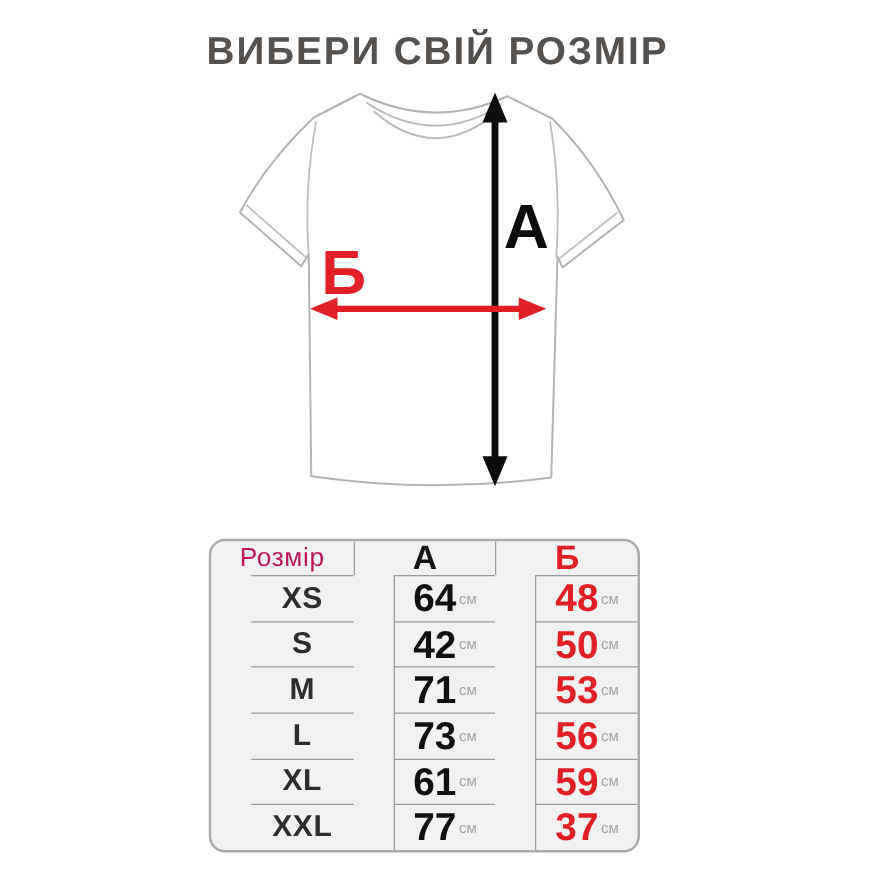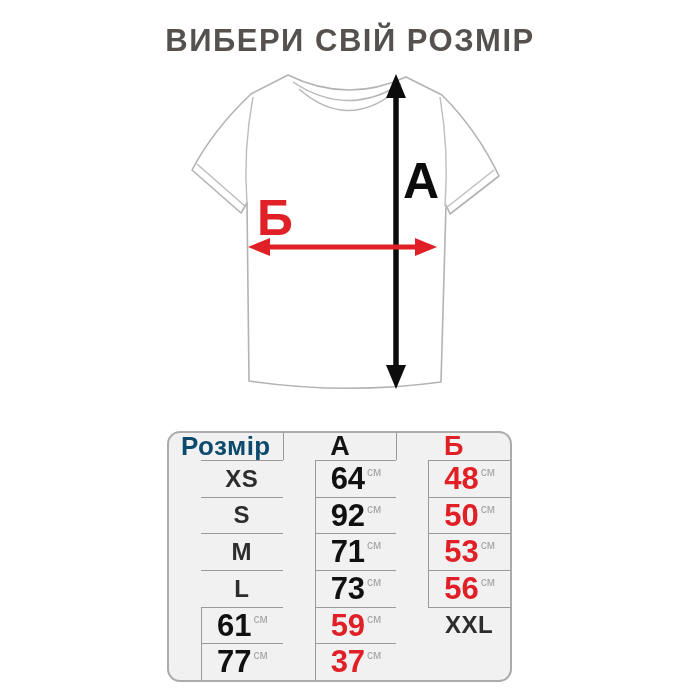--- a/index.html
+++ b/index.html
@@ -29,26 +29,26 @@
     display:grid;grid-template-columns:1fr 1fr 1fr;
     grid-template-rows:27px repeat(6,1fr);
   }
   .cell{
     display:flex;align-items:center;justify-content:center;
     box-sizing:border-box;
   }
   .cell.c-a,.cell.c-b{border-left:1.5px solid #9a9a9a;}
   .cell.body-row{border-top:1.5px solid #9a9a9a;margin-left:32px;}
 
-  .head-size{color:#0c4a6e;font-weight:bold;font-size:26px;letter-spacing:.5px;}
+  .head-size{color:#be185d;font-weight:normal;font-size:21px;letter-spacing:.5px;}
   .head-a{color:#141414;font-weight:bold;font-size:27px;}
   .head-b{color:#e02026;font-weight:bold;font-size:27px;}
 
   .size-label{color:#2d2d2d;font-weight:bold;font-size:24px;letter-spacing:.5px;}
-  .num{display:inline-flex;align-items:flex-start;line-height:1;}
+  .num{display:inline-flex;align-items:center;line-height:1;}
   .num .val{font-weight:bold;font-size:31px;line-height:.82;}
   .c-a .val{color:#101010;}
   .c-b .val{color:#e02026;}
   .num .unit{font-size:12px;font-weight:normal;color:#a4a4a4;margin-left:2px;}
 </style>
 </head>
 <body>
 
 <div class="page">
 
@@ -116,21 +116,21 @@
         <span class="val">48</span>
           <span class="unit">см</span>
       </span>
     </div>
 
     <div class="cell body-row c-size">
       <span class="size-label">S</span>
     </div>
     <div class="cell body-row c-a">
       <span class="num">
-        <span class="val">92</span>
+        <span class="val">42</span>
           <span class="unit">см</span>
       </span>
     </div>
     <div class="cell body-row c-b">
       <span class="num">
         <span class="val">50</span>
           <span class="unit">см</span>
       </span>
     </div>
 
@@ -159,20 +159,23 @@
           <span class="unit">см</span>
       </span>
     </div>
     <div class="cell body-row c-b">
       <span class="num">
         <span class="val">56</span>
           <span class="unit">см</span>
       </span>
     </div>
 
+    <div class="cell body-row c-size">
+      <span class="size-label">XL</span>
+    </div>
     <div class="cell body-row c-a">
       <span class="num">
         <span class="val">61</span>
           <span class="unit">см</span>
       </span>
     </div>
     <div class="cell body-row c-b">
       <span class="num">
         <span class="val">59</span>
           <span class="unit">см</span>

